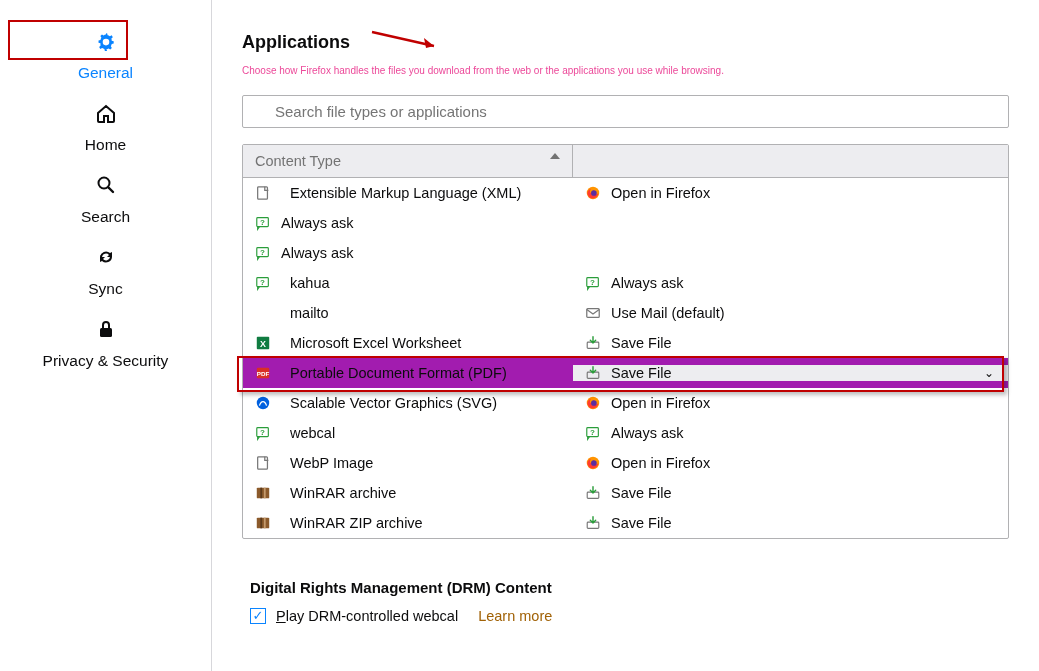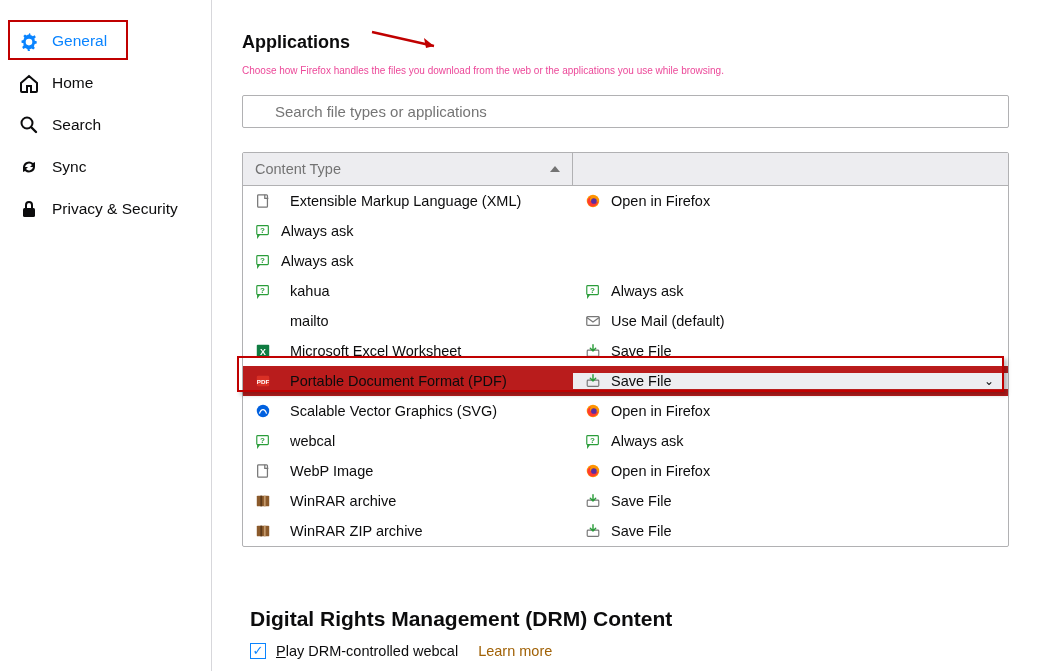--- a/index.html
+++ b/index.html
@@ -20,20 +20,21 @@
     padding-top: 20px;
     flex: 0 0 212px;
   }
   .nav-item {
     display: flex;
     align-items: center;
     gap: 12px;
     padding: 10px 18px;
     color: #0c0c0d;
     cursor: pointer;
+    flex-direction: column;
   }
   .nav-item.active { color: #0a84ff; }
   .nav-item .icon-box {
     width: 22px; height: 22px;
     display: flex; align-items: center; justify-content: center;
   }
   .nav-label { font-size: 15.5px; }
   .general-highlight {
     position: absolute;
     top: 20px; left: 8px;
@@ -51,41 +52,41 @@
   p.section-desc { font-size: 10px; color: #ec4899; margin: 8px 0 16px 0; line-height: 1.55; }
   .search-box {
     width: 100%;
     border: 1px solid #b1b1b3;
     border-radius: 2px;
     padding: 7px 10px 7px 32px;
     font-size: 15px;
     color: #737373;
     background: #fff;
     position: relative;
-    margin-bottom: 24px;
+    margin-bottom: 16px;
   }
   .search-wrap { position: relative; }
   .search-wrap .mag {
     position: absolute; left: 10px; top: 50%; transform: translateY(-60%);
     color: #737373;
   }
   .table {
     border: 1px solid #b1b1b3;
     border-radius: 2px;
   }
   .thead {
     display: flex;
     background: #ededf0;
     border-bottom: 1px solid #b1b1b3;
   }
   .th {
     padding: 8px 12px;
     color: #737373;
     font-size: 14.5px;
-    display: flex; align-items: center; gap: 6px;
+    display: flex; align-items: flex-start; gap: 6px;
   }
   .th.ct { width: 330px; border-right: 1px solid #b1b1b3; justify-content: space-between;}
   .th.ac { flex: 1; }
   .sort-asc {
     width: 0; height: 0;
     border-left: 5px solid transparent;
     border-right: 5px solid transparent;
     border-bottom: 6px solid #737373;
   }
   .row {
@@ -99,32 +100,32 @@
     display: flex; align-items: center; gap: 19px;
     padding: 0 12px;
   }
   .cell-ac {
     flex: 1;
     display: flex; align-items: center; gap: 10px;
     padding: 0 12px;
     position: relative;
   }
   .row.selected {
-    background: #b91c1c;
+    background: #a21caf;
     align-items: center;
   }
   .row.selected .cell-ac {
     background: #ededf0;
   }
   .chev {
     position: absolute; right: 14px; top: 50%; transform: translateY(-50%);
     color: #0c0c0d;
     font-size: 12px;
   }
-  .drm-title { font-size: 21px; font-weight: 700; margin: 60px 0 12px 8px;}
+  .drm-title { font-size: 15px; font-weight: 700; margin: 40px 0 12px 8px;}
   .drm-row { display: flex; align-items: center; gap: 10px; margin-left:8px;}
   .chk {
     width: 16px; height: 16px;
     border: 1px solid #0a84ff;
     display: inline-flex; align-items: center; justify-content: center;
     color: #0a84ff; font-size: 13px; line-height:1;
   }
   .drm-label .u { text-decoration: underline; }
   .learn { color: #a16207; margin-left: 10px; cursor: pointer; }
   

